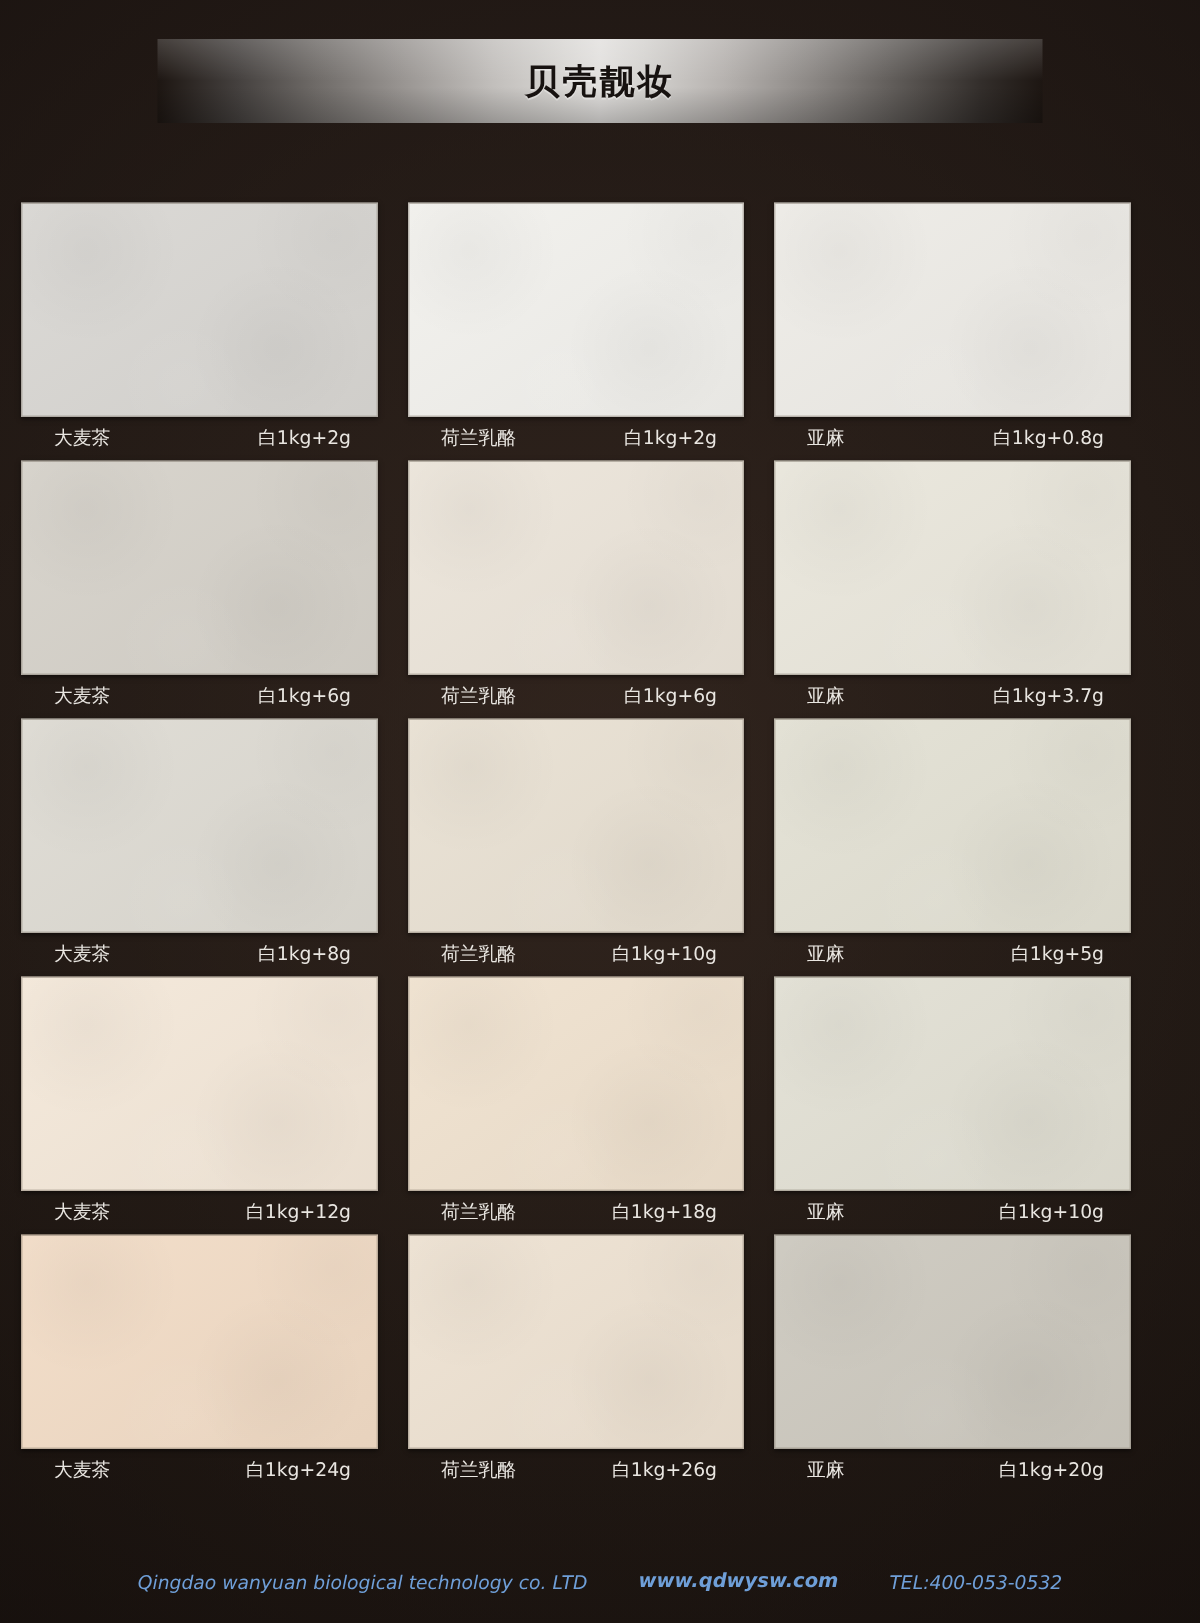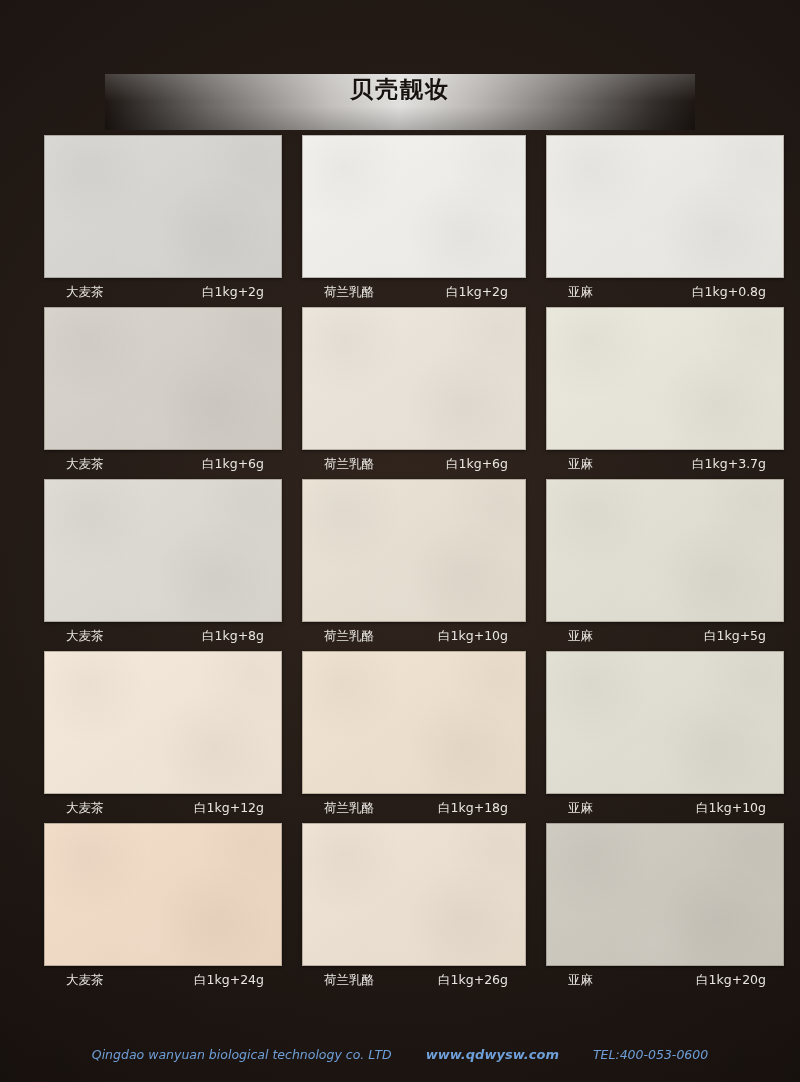--- a/index.html
+++ b/index.html
@@ -51,22 +51,22 @@
       #c2bfbc 38%,
       #d8d6d3 46%,
       #e2e0de 50%,
       #d4d2cf 55%,
       #b6b2af 64%,
       #8b8784 74%,
       #5c5855 84%,
       #332e2b 93%,
       #1d1612 100%);
     display: flex;
+    align-items: center;
     justify-content: center;
-    margin-top: 48px;
   }
 
   .header-banner::before {
     content: "";
     position: absolute;
     left: 0; right: 0; top: 0;
     height: 50%;
     background: linear-gradient(180deg, rgba(255,255,255,0.18), rgba(255,255,255,0));
     pointer-events: none;
   }
@@ -86,21 +86,21 @@
     font-size: 23px;
     font-weight: bold;
     color: #171210;
     letter-spacing: 2px;
     text-shadow: 0 1px 0 rgba(255,255,255,0.35);
   }
 
   
   .grid {
     position: absolute;
-    left: 44px;
+    left: 14px;
     top: 135px;
     width: 740px;
     display: grid;
     grid-template-columns: 238px 1fr 238px;
     column-gap: 20px;
     row-gap: 0px;
   }
 
   .cell {
     width: 100%;
@@ -285,16 +285,16 @@
         <div class="labels">
           <span class="label-name">亚麻</span>
           <span class="label-formula">白1kg+20g</span>
         </div>
       </div>
     </div>
 
   <div class="footer">
     <span class="footer-text">Qingdao wanyuan biological technology co. LTD</span>
     <span class="footer-text footer-url">www.qdwysw.com</span>
-    <span class="footer-text">TEL:400-053-0600</span>
+    <span class="footer-text">TEL:400-053-0532</span>
   </div>
 
 </div>
 
 </body></html>

